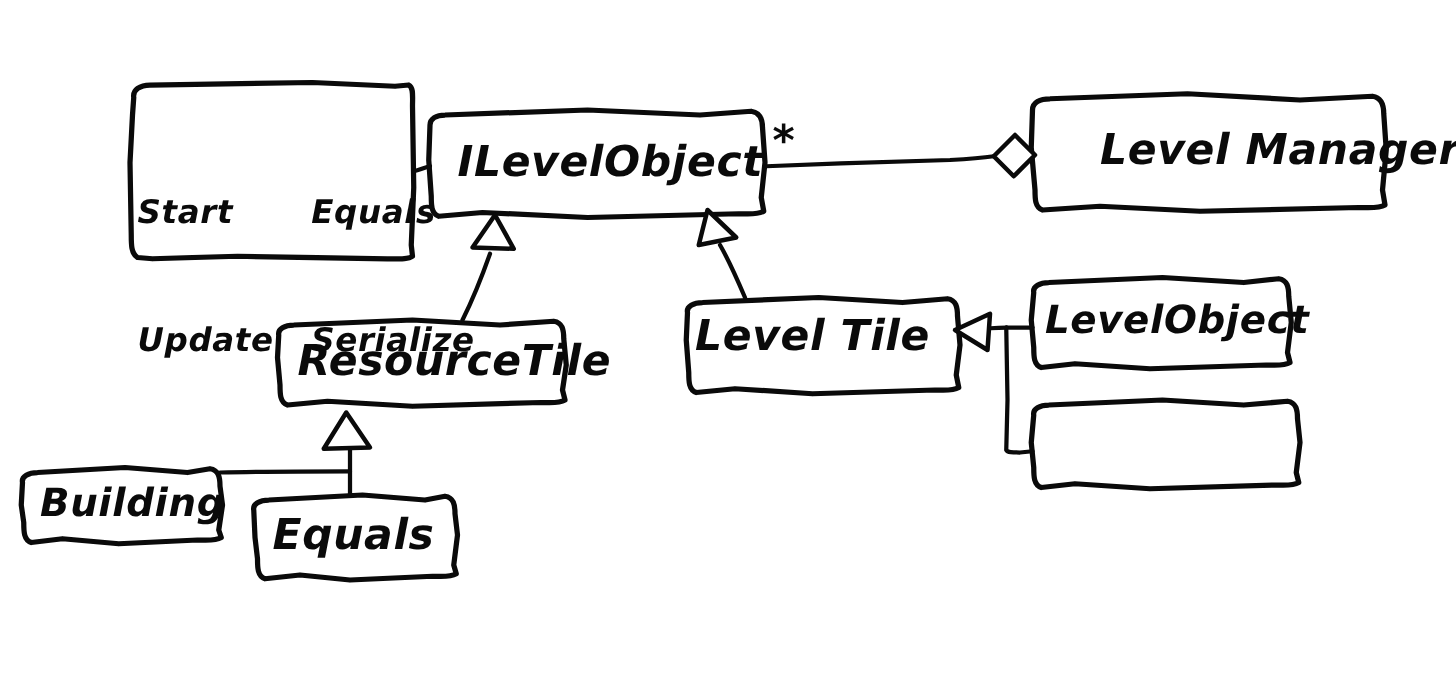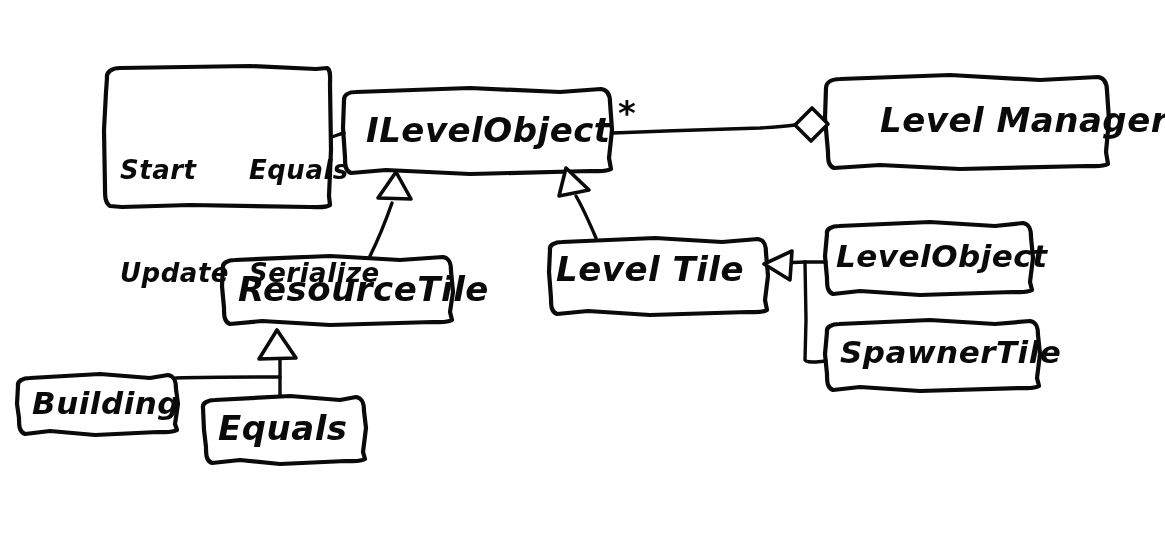--- a/index.html
+++ b/index.html
@@ -140,21 +140,21 @@
     <path class="sketch-stroke conn-line" d="M805,262 L806,320 L805,360 C806,362 810,362 816,362 L826,361"></path>
     <path class="sketch-stroke conn-line" d="M805,262 C795,262 786,263 779,264"></path>
     <path class="sketch-stroke arrow-head" d="M764,264 L792,251 L790,280 Z"></path>
 
     <path class="sketch-stroke conn-line" d="M280,396 L280,356"></path>
     <path class="sketch-stroke conn-line" d="M176,378 C210,377 248,377 280,377"></path>
     <path class="sketch-stroke arrow-head" d="M277,330 L296,358 L259,359 Z"></path>
 
   </svg>
 
-  <div class="node-label note-col-left hand note-line" style="left:120px; top:84px;font-style:italic;">
+  <div class="node-label note-col-left hand note-line" style="left:110px; top:84px;font-style:italic;">
     <div>Start</div>
     <div>Update</div>
   </div>
 
   <div class="node-label note-col-right hand note-line" style="left:224px; top:84px;">
     <div>Equals</div>
     <div>Serialize</div>
   </div>
 
   <div class="node-label hand class-name" style="left:366px; top:113px;">ILevelObject</div>
@@ -162,19 +162,18 @@
   <div class="node-label hand multiplicity" style="left:618px; top:96px;">*</div>
 
   <div class="node-label hand class-name" style="left:846px; top:103px;margin-left:34px;">Level Manager</div>
 
   <div class="node-label hand class-name" style="left:238px; top:272px;">ResourceTile</div>
 
   <div class="node-label hand class-name" style="left:556px; top:252px;">Level Tile</div>
 
   <div class="node-label hand class-name" style="left:836px; top:241px; font-size:31px;">LevelObject</div>
 
-  <div class="node-label hand class-name" style="left:840px; top:337px; font-size:31px;">SpawnerTile</div>
 
   <div class="node-label hand class-name" style="left:32px; top:388px; font-size:31px;">Building</div>
 
   <div class="node-label hand class-name" style="left:218px; top:411px;">Equals</div>
 
 </div>
 
 </body></html>

